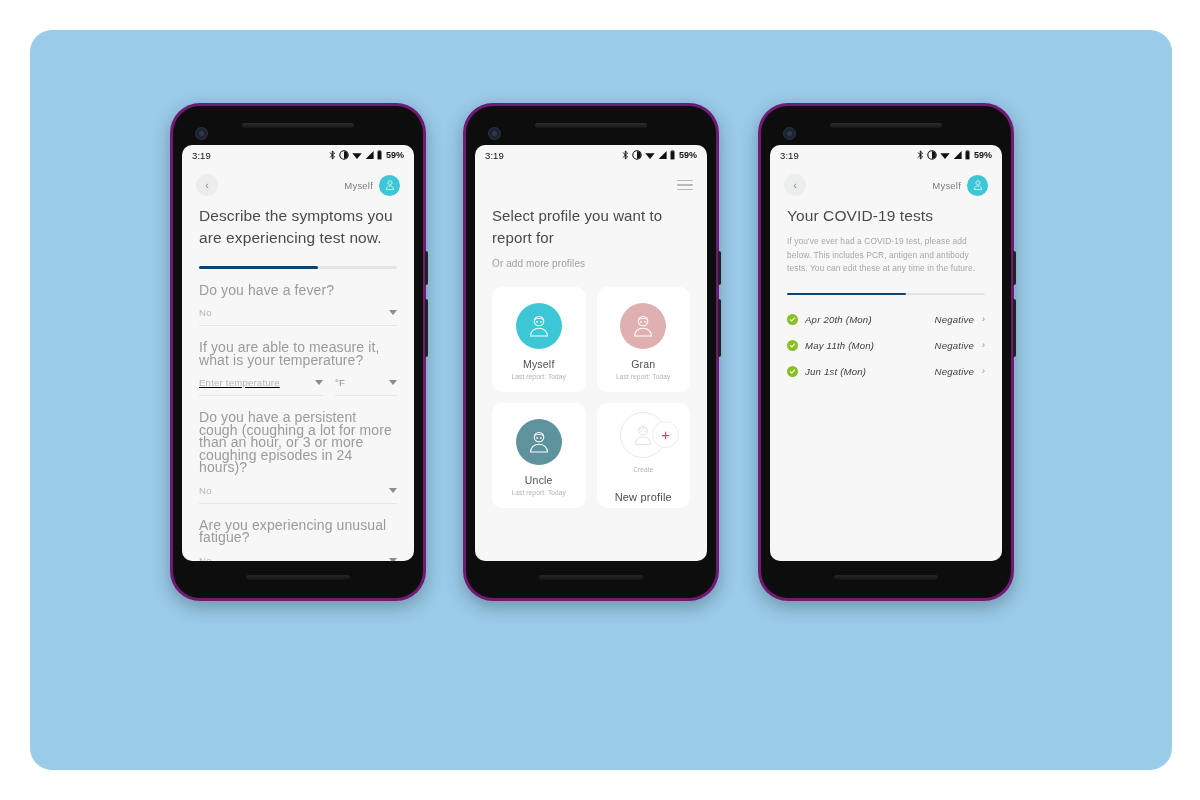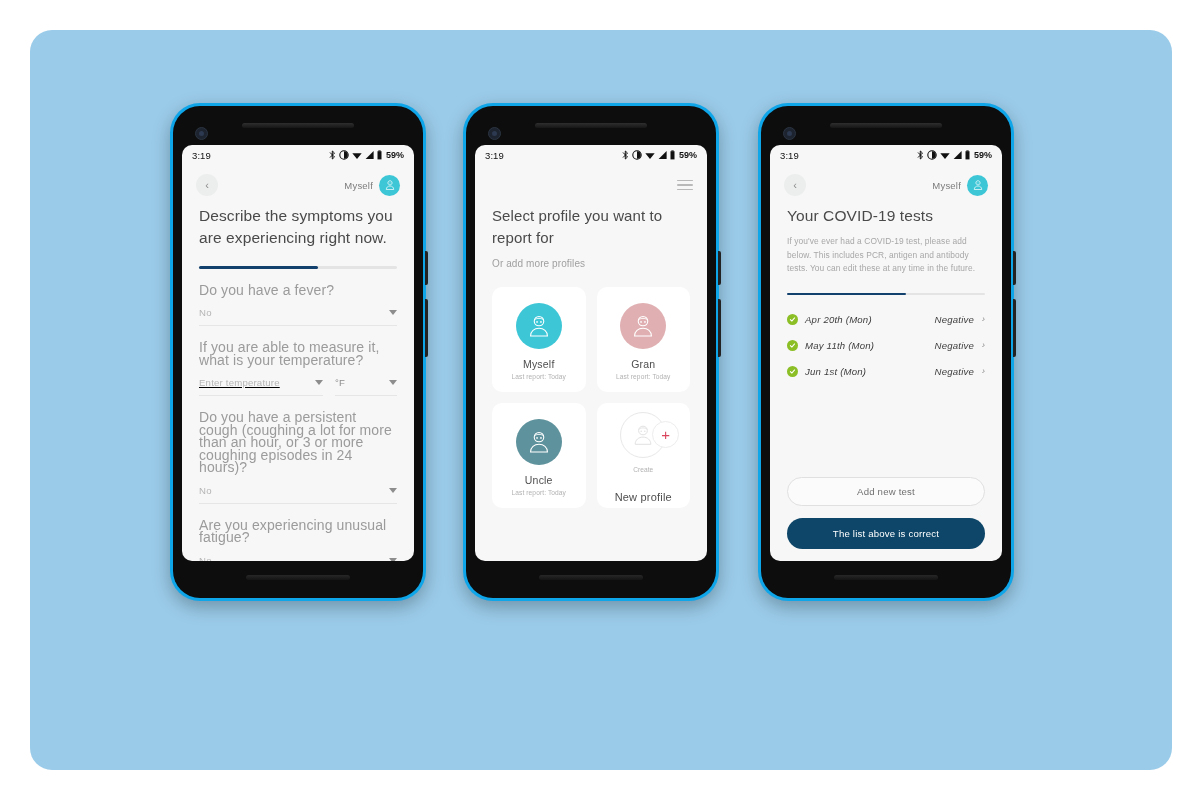--- a/index.html
+++ b/index.html
@@ -16,21 +16,21 @@
     left: 30px; top: 30px;
     width: 1142px; height: 740px;
     background: #9acbe9;
     border-radius: 22px;
   }
 
   
   .phone {
     position: absolute;
     width: 256px; height: 498px;
-    background: #0ea5e9;
+    background: #701a75;
     border-radius: 30px;
     box-shadow: 0 6px 18px rgba(0,0,0,0.28);
   }
   .phone.p1 { left: 170px; top: 103px; }
   .phone.p2 { left: 463px; top: 103px; }
   .phone.p3 { left: 758px; top: 103px; }
 
   .phone-inner {
     position: absolute; inset: 3px;
     background: #0d0d0d;
@@ -290,21 +290,21 @@
           <svg width="12" height="12" viewBox="0 0 24 24">
             <path d="M12 3.5c-2.6 0-4.2 1.9-4.2 4.2 0 2.3 1.8 4 4.2 4s4.2-1.7 4.2-4c0-2.3-1.6-4.2-4.2-4.2z" fill="none" stroke="#fff" stroke-width="1.4"></path>
             <path d="M4.5 21c0-4.3 3.3-7 7.5-7s7.5 2.7 7.5 7z" fill="none" stroke="#fff" stroke-width="1.4"></path>
             <circle cx="10.1" cy="7.8" r="0.85" fill="#fff"></circle>
               <circle cx="13.9" cy="7.8" r="0.85" fill="#fff"></circle>
           </svg>
         </div>
       </div>
 
       <div class="body-area">
-        <div class="h1">Describe the symptoms you are experiencing right now.</div>
+        <div class="h1">Describe the symptoms you are experiencing test now.</div>
         <div class="progress">
           <div class="fill" id="s1-progress" style="width: 60%;"></div>
         </div>
 
         <div class="field">
           <div class="field-label">Do you have a fever?</div>
           <div class="field-ctl">
             <span class="field-value">No</span>
             <span class="caret"></span>
           </div>
@@ -545,20 +545,16 @@
                   <path d="M2 5.2 L4 7.2 L8 2.8" stroke="#fff" stroke-width="1.5" fill="none" stroke-linecap="round" stroke-linejoin="round"></path>
                 </svg>
             </span>
             <span class="test-date">Jun 1st (Mon)</span>
             <span class="test-spacer"></span>
             <span class="test-result">Negative</span>
             <span class="test-chevron">›</span>
           </div>
         </div>
 
-        <div class="btn-area">
-          <div class="btn-outline">Add new test</div>
-          <div class="btn-primary" style="background: rgb(13, 70, 104);">The list above is correct</div>
-        </div>
       </div>
     </div>
   </div>
 </div>
 
 </body></html>

